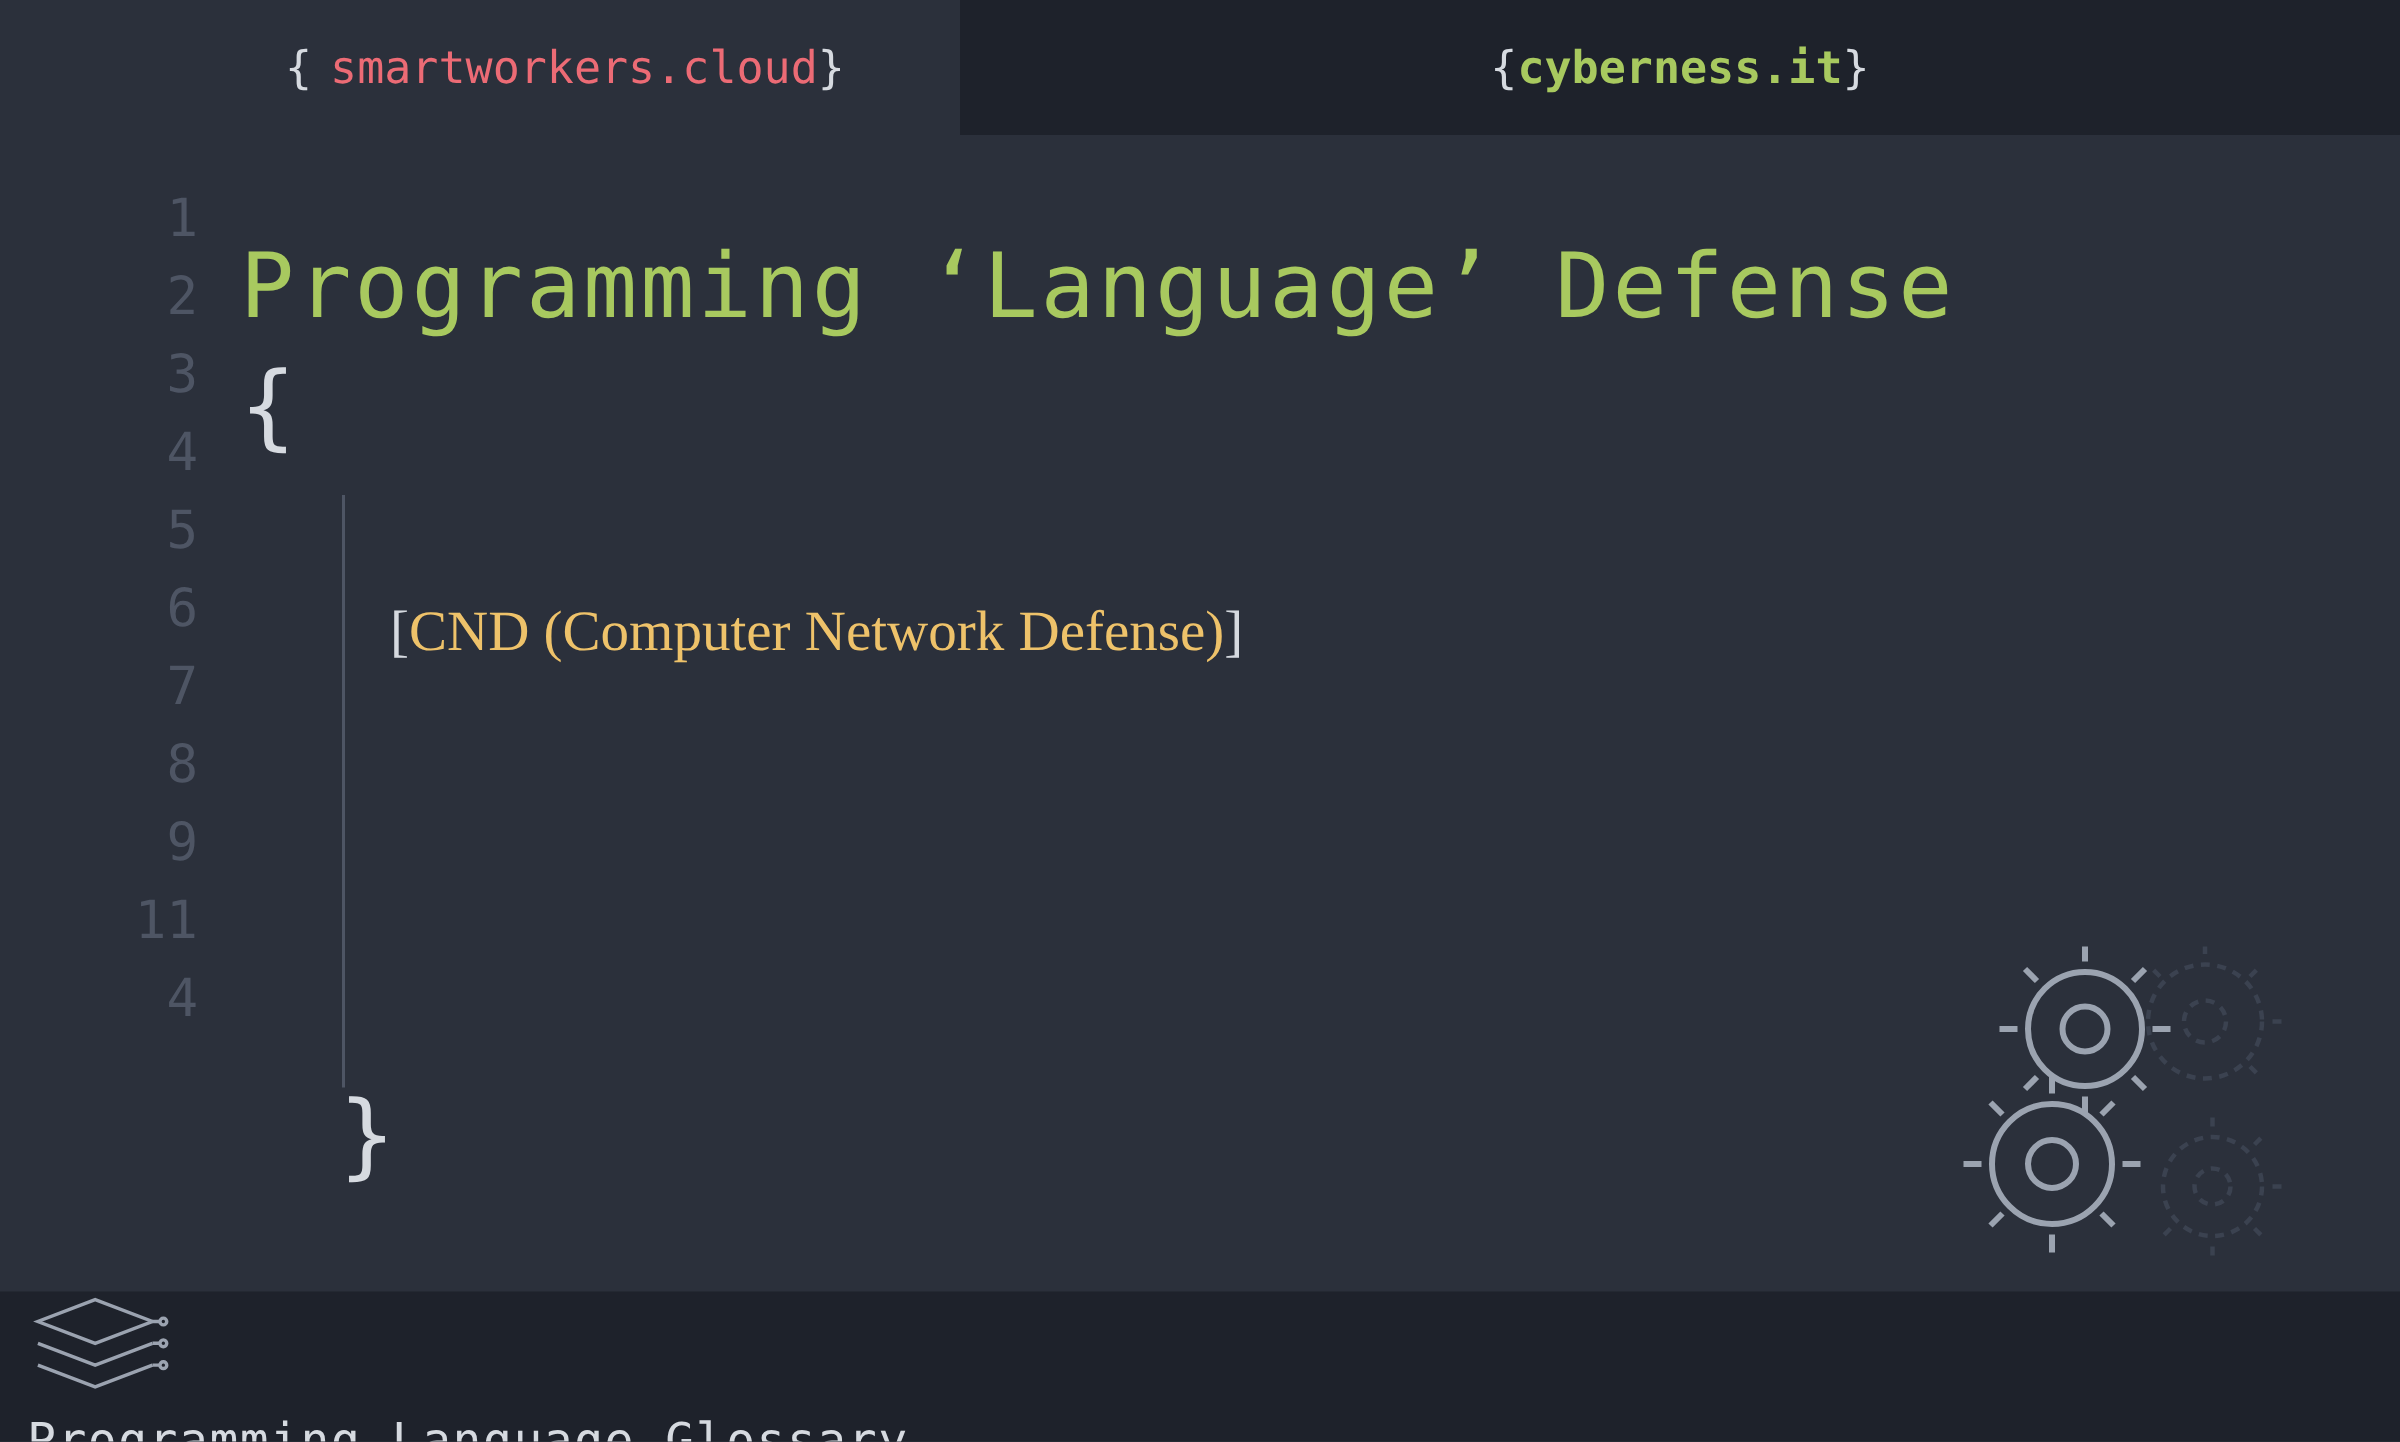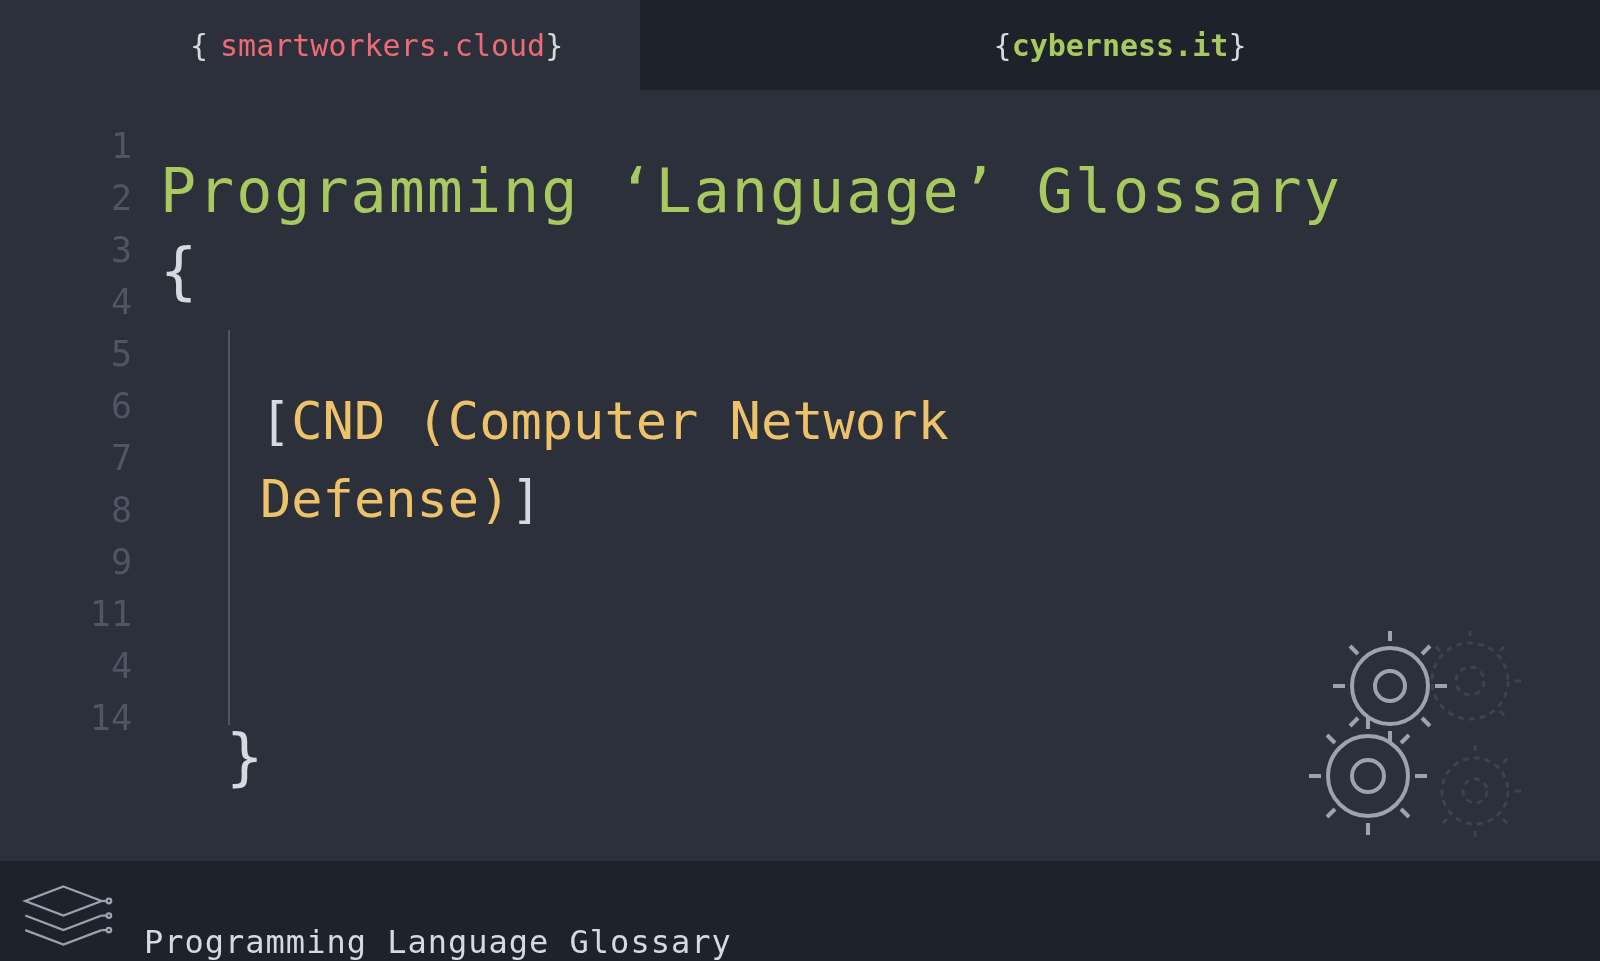--- a/index.html
+++ b/index.html
@@ -67,23 +67,24 @@
       left: 68px;
       top: 210px;
       width: 2px;
       height: 395px;
       background: #4e5564;
     }
     .term-block {
       position: absolute;
       left: 100px;
       top: 262px;
-      font-size: 52px;
+      font-size: 38px;
       line-height: 78px;
       max-width: 950px;
+      font-family: Liberation Serif, serif;
     }
     .bracket { color: #d6dae0; }
     .term-text { color: #eec26a; }
     .close-brace {
       position: absolute;
       left: 66px;
       top: 600px;
       font-size: 62px;
       color: #d6dae0;
     }
@@ -95,22 +96,23 @@
       height: 210px;
     }
     .footer {
       position: absolute;
       bottom: 0;
       left: 0;
       right: 0;
       height: 100px;
       background: #1e222b;
       display: flex;
-      align-items: flex-end;
+      align-items: flex-start;
       padding-left: 18px;
+      flex-direction: column;
     }
     .layers-icon {
       width: 100px;
       height: 80px;
       margin-right: 26px;
     }
     .footer-text {
       color: #d6dae0;
       font-size: 32px;
       letter-spacing: 1px;
@@ -138,24 +140,23 @@
       <div>2</div>
       <div>3</div>
       <div>4</div>
       <div>5</div>
       <div>6</div>
       <div>7</div>
       <div>8</div>
       <div>9</div>
       <div>11</div>
       <div>4</div>
-      <div>14</div>
     </div>
   <div class="content">
-    <div class="title-line">Programming ‘Language’ Glossary</div>
+    <div class="title-line">Programming ‘Language’ Defense</div>
     <div class="open-brace">{</div>
     <div class="indent-bar"></div>
     <div class="term-block">
       <span class="bracket">[</span><span class="term-text">CND (Computer Network Defense)</span><span class="bracket">]</span>
     </div>
     <div class="close-brace">}</div>
   </div>
 </div>
 
 <div class="gears">

